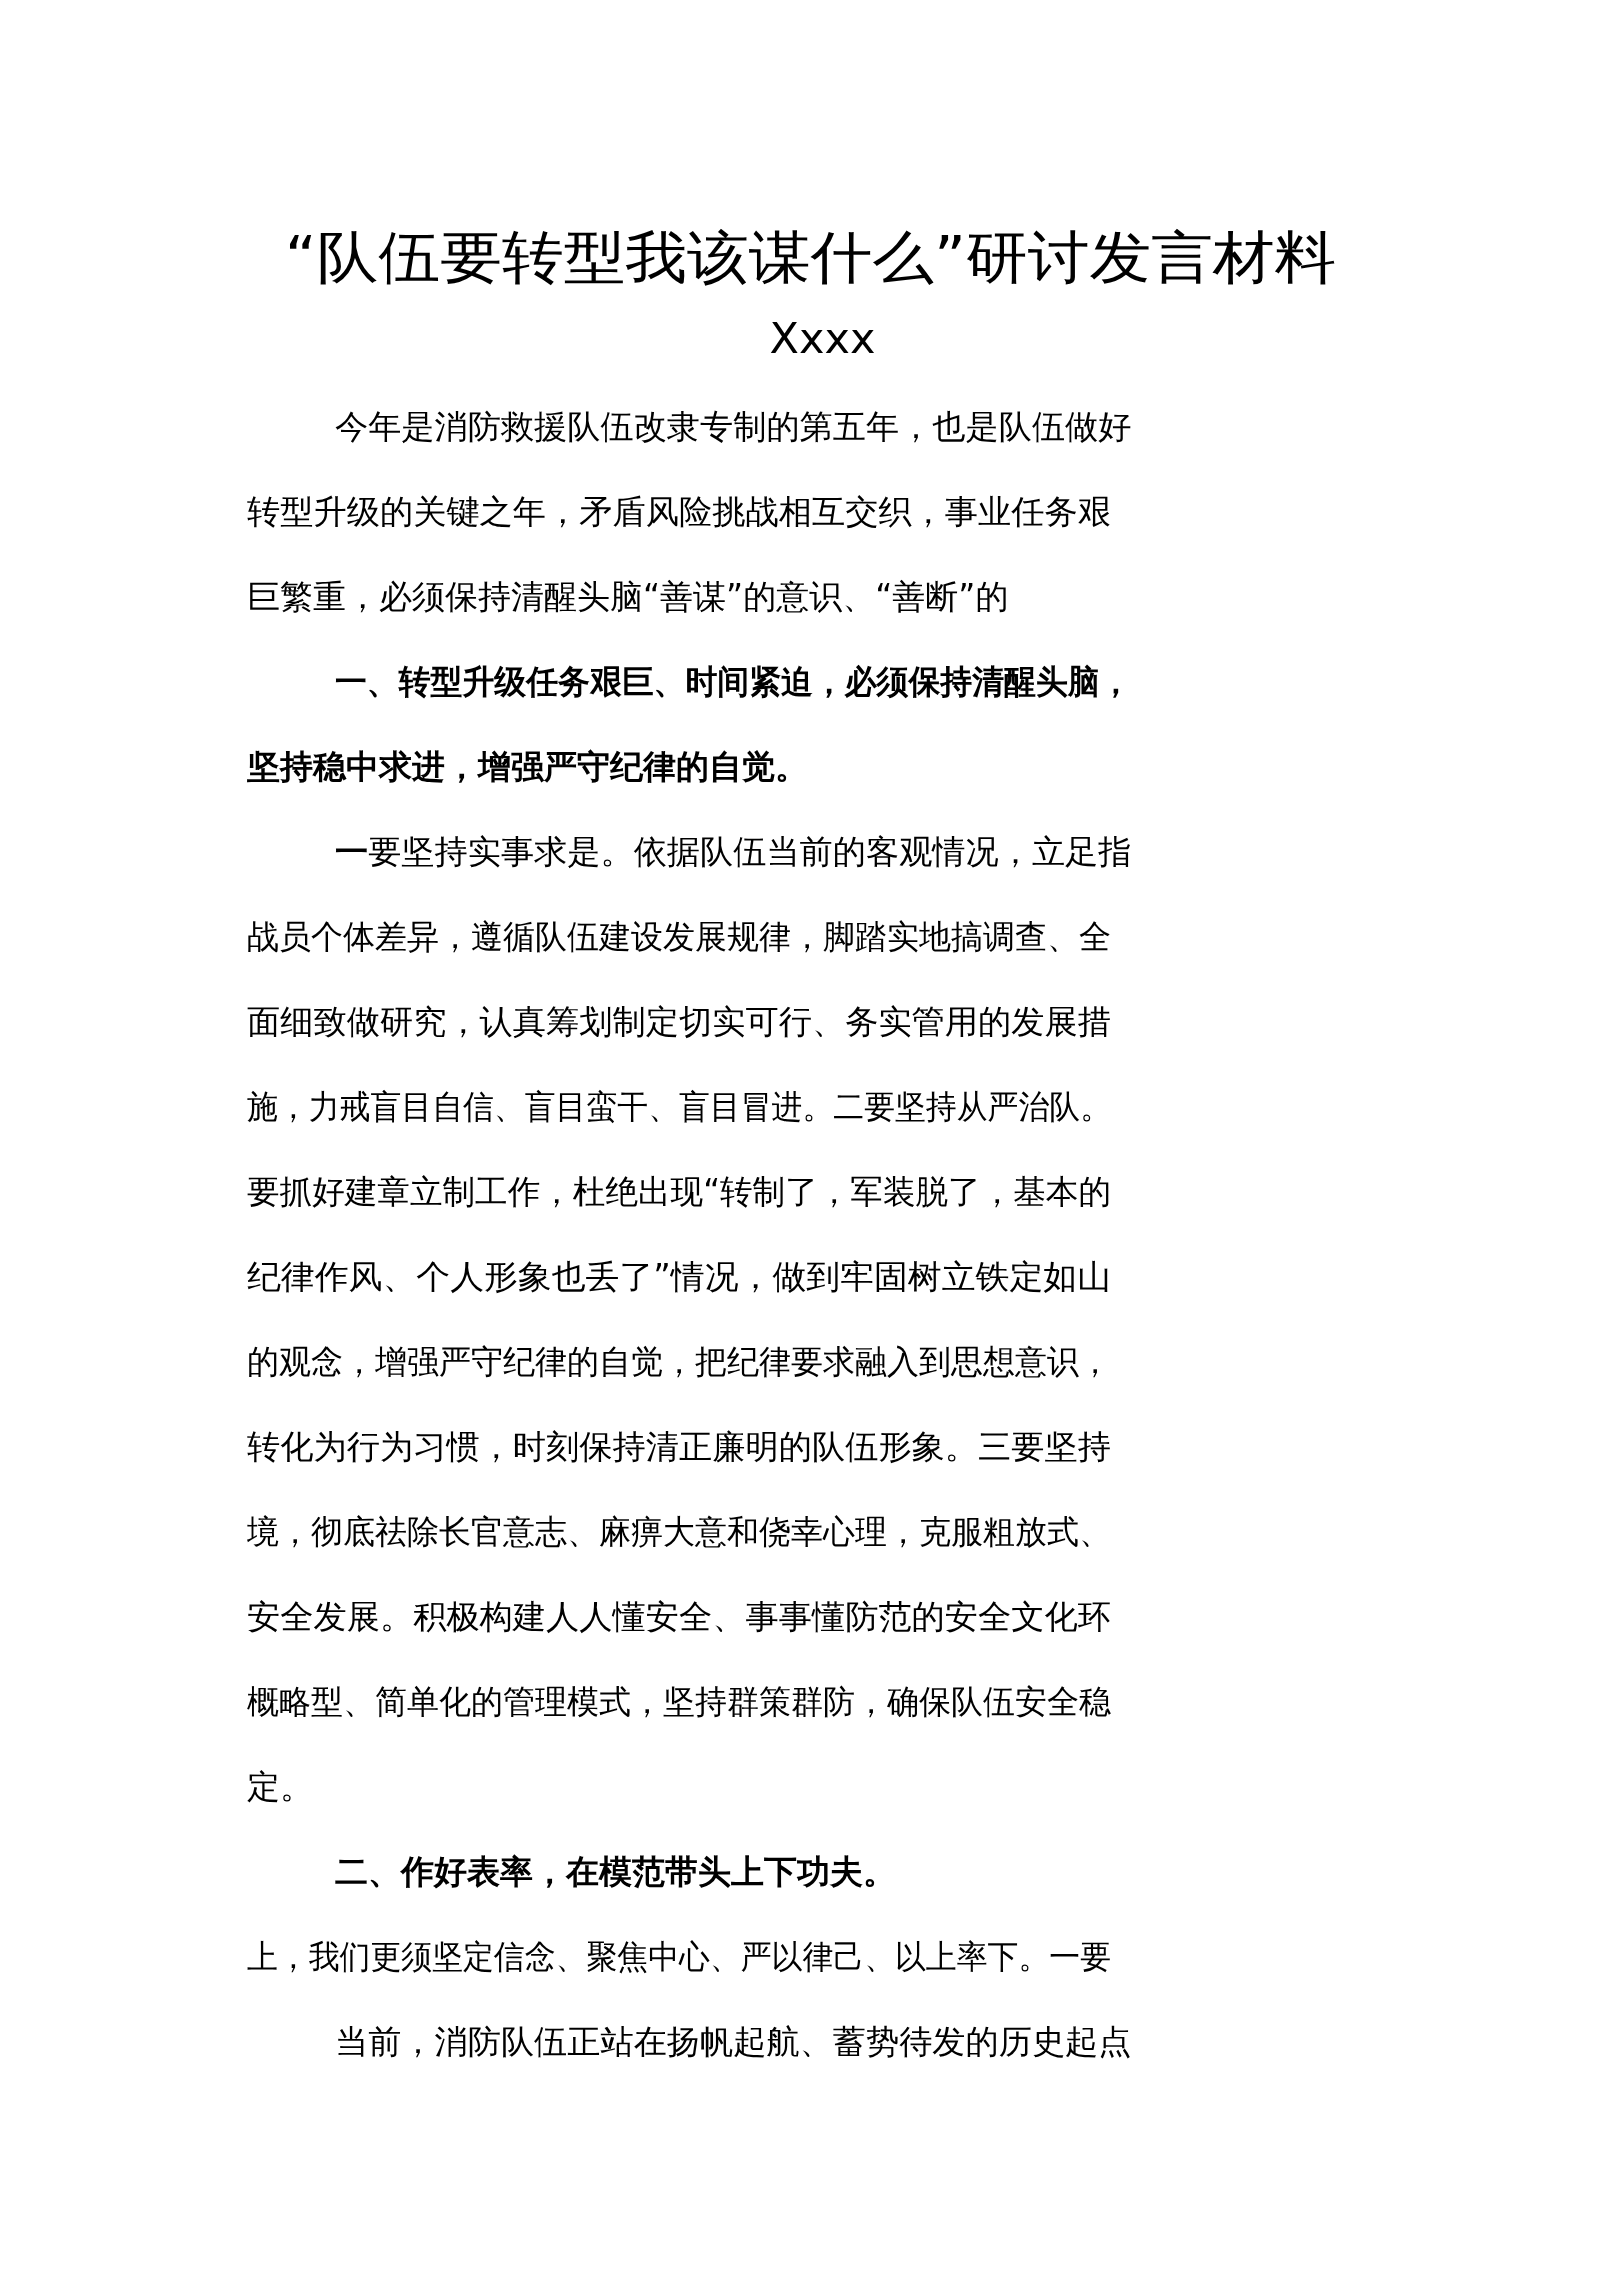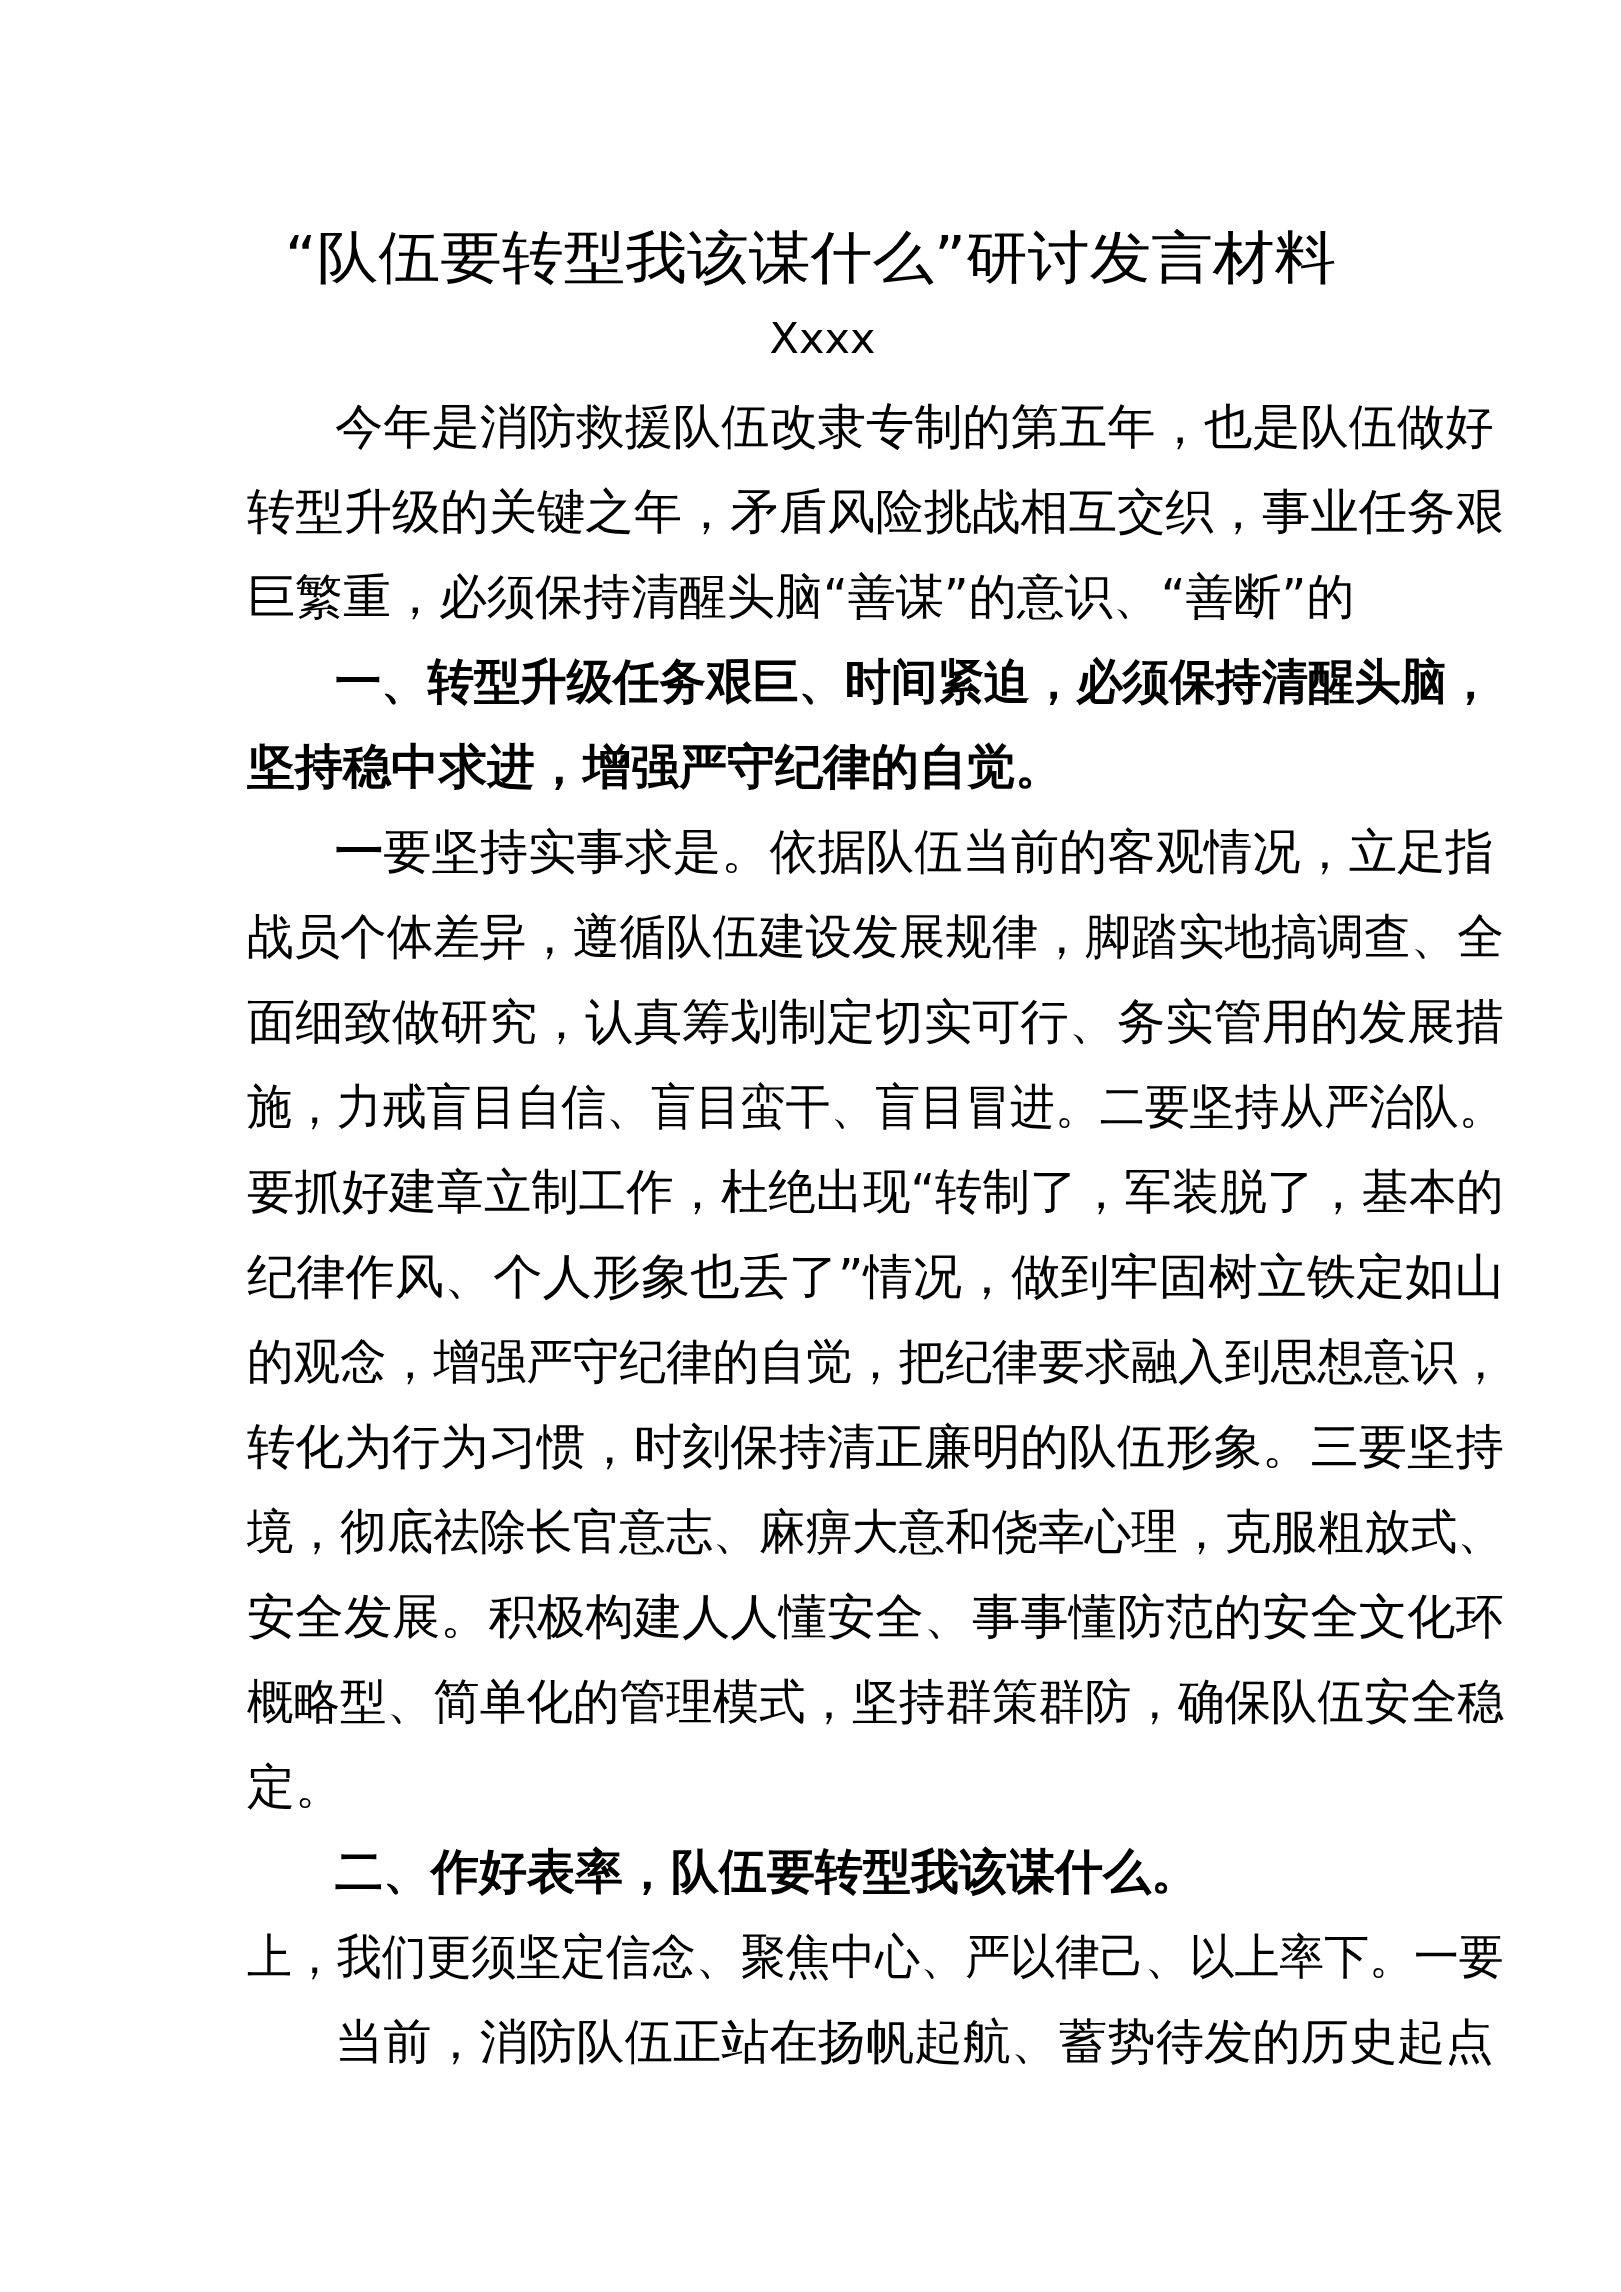--- a/index.html
+++ b/index.html
@@ -10,21 +10,21 @@
     text-align: center; font-family: "DejaVu Sans", sans-serif; font-size: 57px; font-weight: normal;
     white-space: nowrap;
   }
   .author {
     position: absolute; left: 12px; width: 1621px; top: 312px; height: 53px; line-height: 53px;
     text-align: center; font-family: "DejaVu Sans", sans-serif; font-size: 43px;
   }
   .body { position: absolute; left: 247px; top: 384px; width: 1129px; }
   .line {
     position: relative; height: 85px; line-height: 85px; width: 1129px;
-    font-family: "DejaVu Sans", sans-serif; font-size: 48px; white-space: nowrap;
+    font-family: "DejaVu Sans", sans-serif; font-size: 33px; white-space: nowrap;
   }
   .line .fit { display: inline-block; transform-origin: left center; white-space: nowrap; }
   .line.indent { padding-left: 88px; width: 1041px; }
   .line.heading { font-weight: bold; }
   .bold { font-weight: bold; }
 </style>
 </head>
 <body>
 
 <div class="page">
@@ -41,18 +41,18 @@
       <div class="line"><span class="fit" style="transform: scaleX(1.00699);"><span>面细致做研究，认真筹划制定切实可行、务实管用的发展措</span></span></div>
       <div class="line"><span class="fit" style="transform: scaleX(0.935065);"><span>施，力戒盲目自信、盲目蛮干、盲目冒进。二要坚持从严治队。</span></span></div>
       <div class="line"><span class="fit" style="transform: scaleX(0.987318);"><span>要抓好建章立制工作，杜绝出现“转制了，军装脱了，基本的</span></span></div>
       <div class="line"><span class="fit" style="transform: scaleX(1.02601);"><span>纪律作风、个人形象也丢了”情况，做到牢固树立铁定如山</span></span></div>
       <div class="line"><span class="fit" style="transform: scaleX(0.969697);"><span>的观念，增强严守纪律的自觉，把纪律要求融入到思想意识，</span></span></div>
       <div class="line"><span class="fit" style="transform: scaleX(1.00699);"><span>转化为行为习惯，时刻保持清正廉明的队伍形象。三要坚持</span></span></div>
       <div class="line"><span class="fit" style="transform: scaleX(0.969697);"><span>境，彻底祛除长官意志、麻痹大意和侥幸心理，克服粗放式、</span></span></div>
       <div class="line"><span class="fit" style="transform: scaleX(1.00699);"><span>安全发展。积极构建人人懂安全、事事懂防范的安全文化环</span></span></div>
       <div class="line"><span class="fit" style="transform: scaleX(0.969697);"><span>概略型、简单化的管理模式，坚持群策群防，确保队伍安全稳</span></span></div>
       <div class="line"><span class="fit"><span>定。</span></span></div>
-      <div class="line indent heading"><span class="fit"><span>二、作好表率，队伍要转型我该谋什么。</span></span></div>
+      <div class="line indent heading"><span class="fit"><span>二、作好表率，在模范带头上下功夫。</span></span></div>
       <div class="line"><span class="fit" style="transform: scaleX(0.935065);"><span>上，我们更须坚定信念、聚焦中心、严以律己、以上率下。一要</span></span></div>
       <div class="line indent"><span class="fit" style="transform: scaleX(1.00568);"><span>当前，消防队伍正站在扬帆起航、蓄势待发的历史起点</span></span></div>
     </div>
 </div>
 
 
 </body></html>

